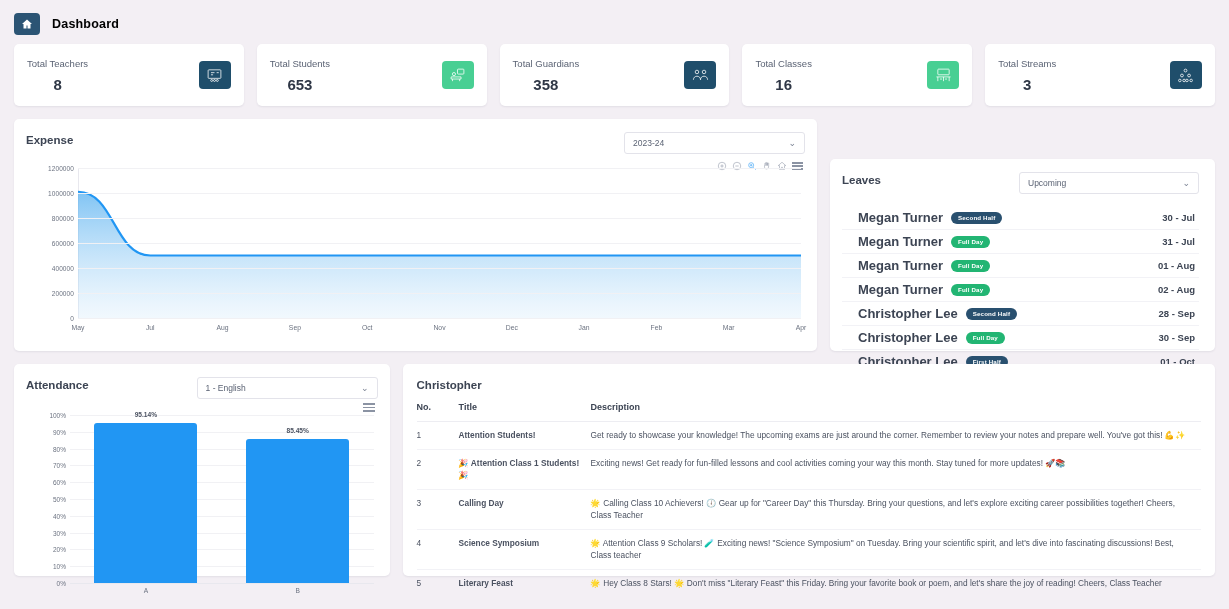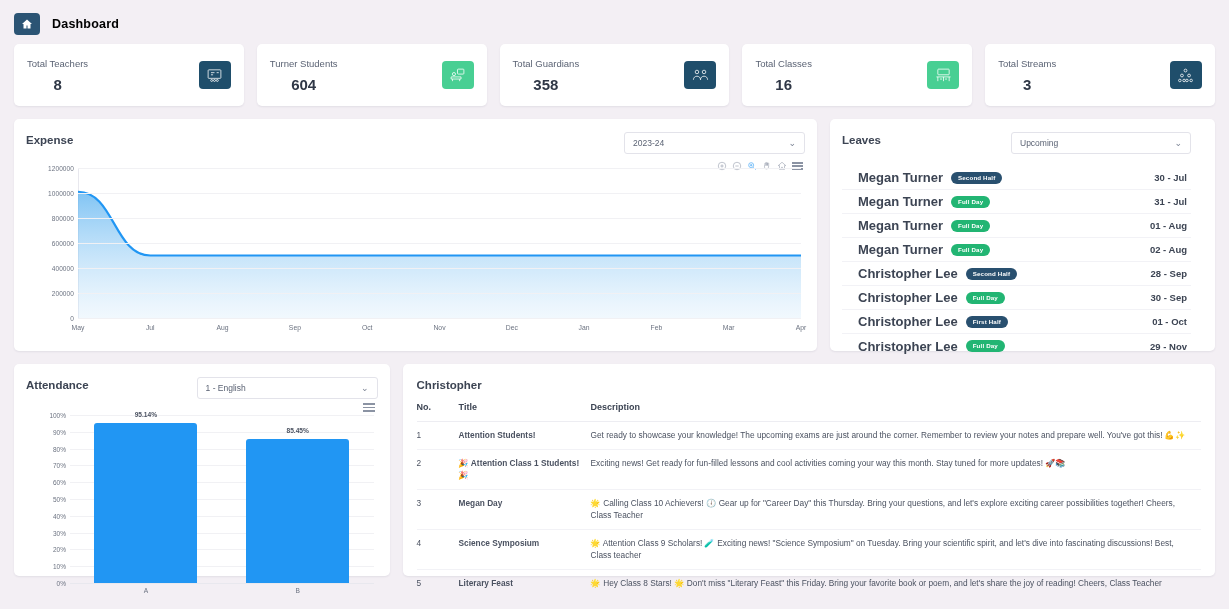--- a/index.html
+++ b/index.html
@@ -33,21 +33,21 @@
   .stat-value { font-size: 15px; font-weight: bold; color: #2f3746; }
   .stat-icon { width: 32px; height: 28px; border-radius: 4px; display:flex; align-items:center; justify-content:center; }
   .ic-navy { background: #1f4e6b; }
   .ic-green { background: #48cf93; }
   .stat-icon svg { width: 17px; height: 17px; stroke: #fff; fill: none; stroke-width: 1.1; }
 
   
   .row2 { display: flex; gap: 13px; padding: 0 14px; margin-top: 13px; height: 232px; }
   .card { background: #fff; border-radius: 5px; box-shadow: 0 1px 2px rgba(60,60,90,.09); position: relative; }
   .expense-card { width: 803px; padding: 13px 12px 6px 12px; }
-  .leaves-card  { flex: 1 1 auto; padding: 13px 24px 6px 12px; }
+  .leaves-card  { flex: 1 1 auto; padding: 13px 16px 6px 12px; margin-top: 40px; }
 
   .card-head { display: flex; align-items: flex-start; justify-content: space-between; }
   .card-title { font-size: 11.5px; font-weight: bold; color: #3c4453; padding-top: 2px; }
 
   .select {
     height: 22px; border: 1px solid #e3e3ea; border-radius: 3px; background: #fff;
     display: flex; align-items: center; justify-content: space-between;
     padding: 0 8px; font-size: 8.5px; color: #5b6374;
   }
   .select .chev { font-size: 9px; color: #7a8293; }
@@ -152,22 +152,22 @@
             <path d="M7 8h5M7 11h3M15 8h3"></path>
             <circle cx="8" cy="19" r="1.4"></circle>
             <circle cx="12" cy="19" r="1.4"></circle>
             <circle cx="16" cy="19" r="1.4"></circle>
           </svg>
       </div>
     </div>
 
     <div class="stat-card">
       <div class="stat-text">
-        <div class="stat-label">Turner Students</div>
-        <div class="stat-value">604</div>
+        <div class="stat-label">Total Students</div>
+        <div class="stat-value">653</div>
       </div>
       <div class="stat-icon ic-green">
         <svg viewBox="0 0 24 24">
             <rect x="12" y="3" width="9" height="7" rx="1"></rect>
             <path d="M3 14h14v3H3z"></path>
             <circle cx="7" cy="10" r="2.2"></circle>
             <path d="M5 20v-3M15 20v-3"></path>
           </svg>
       </div>
     </div>
@@ -433,21 +433,21 @@
               <td class="td-title">Attention Students!</td>
               <td>Get ready to showcase your knowledge! The upcoming exams are just around the corner. Remember to review your notes and prepare well. You've got this! 💪✨</td>
             </tr>
             <tr>
               <td class="td-no">2</td>
               <td class="td-title">🎉 Attention Class 1 Students! 🎉</td>
               <td>Exciting news! Get ready for fun-filled lessons and cool activities coming your way this month. Stay tuned for more updates! 🚀📚</td>
             </tr>
             <tr>
               <td class="td-no">3</td>
-              <td class="td-title">Megan Day</td>
+              <td class="td-title">Calling Day</td>
               <td>🌟 Calling Class 10 Achievers! 🕕 Gear up for "Career Day" this Thursday. Bring your questions, and let's explore exciting career possibilities together! Cheers, Class Teacher</td>
             </tr>
             <tr>
               <td class="td-no">4</td>
               <td class="td-title">Science Symposium</td>
               <td>🌟 Attention Class 9 Scholars! 🧪 Exciting news! "Science Symposium" on Tuesday. Bring your scientific spirit, and let's dive into fascinating discussions! Best, Class teacher</td>
             </tr>
             <tr>
               <td class="td-no">5</td>
               <td class="td-title">Literary Feast</td>

